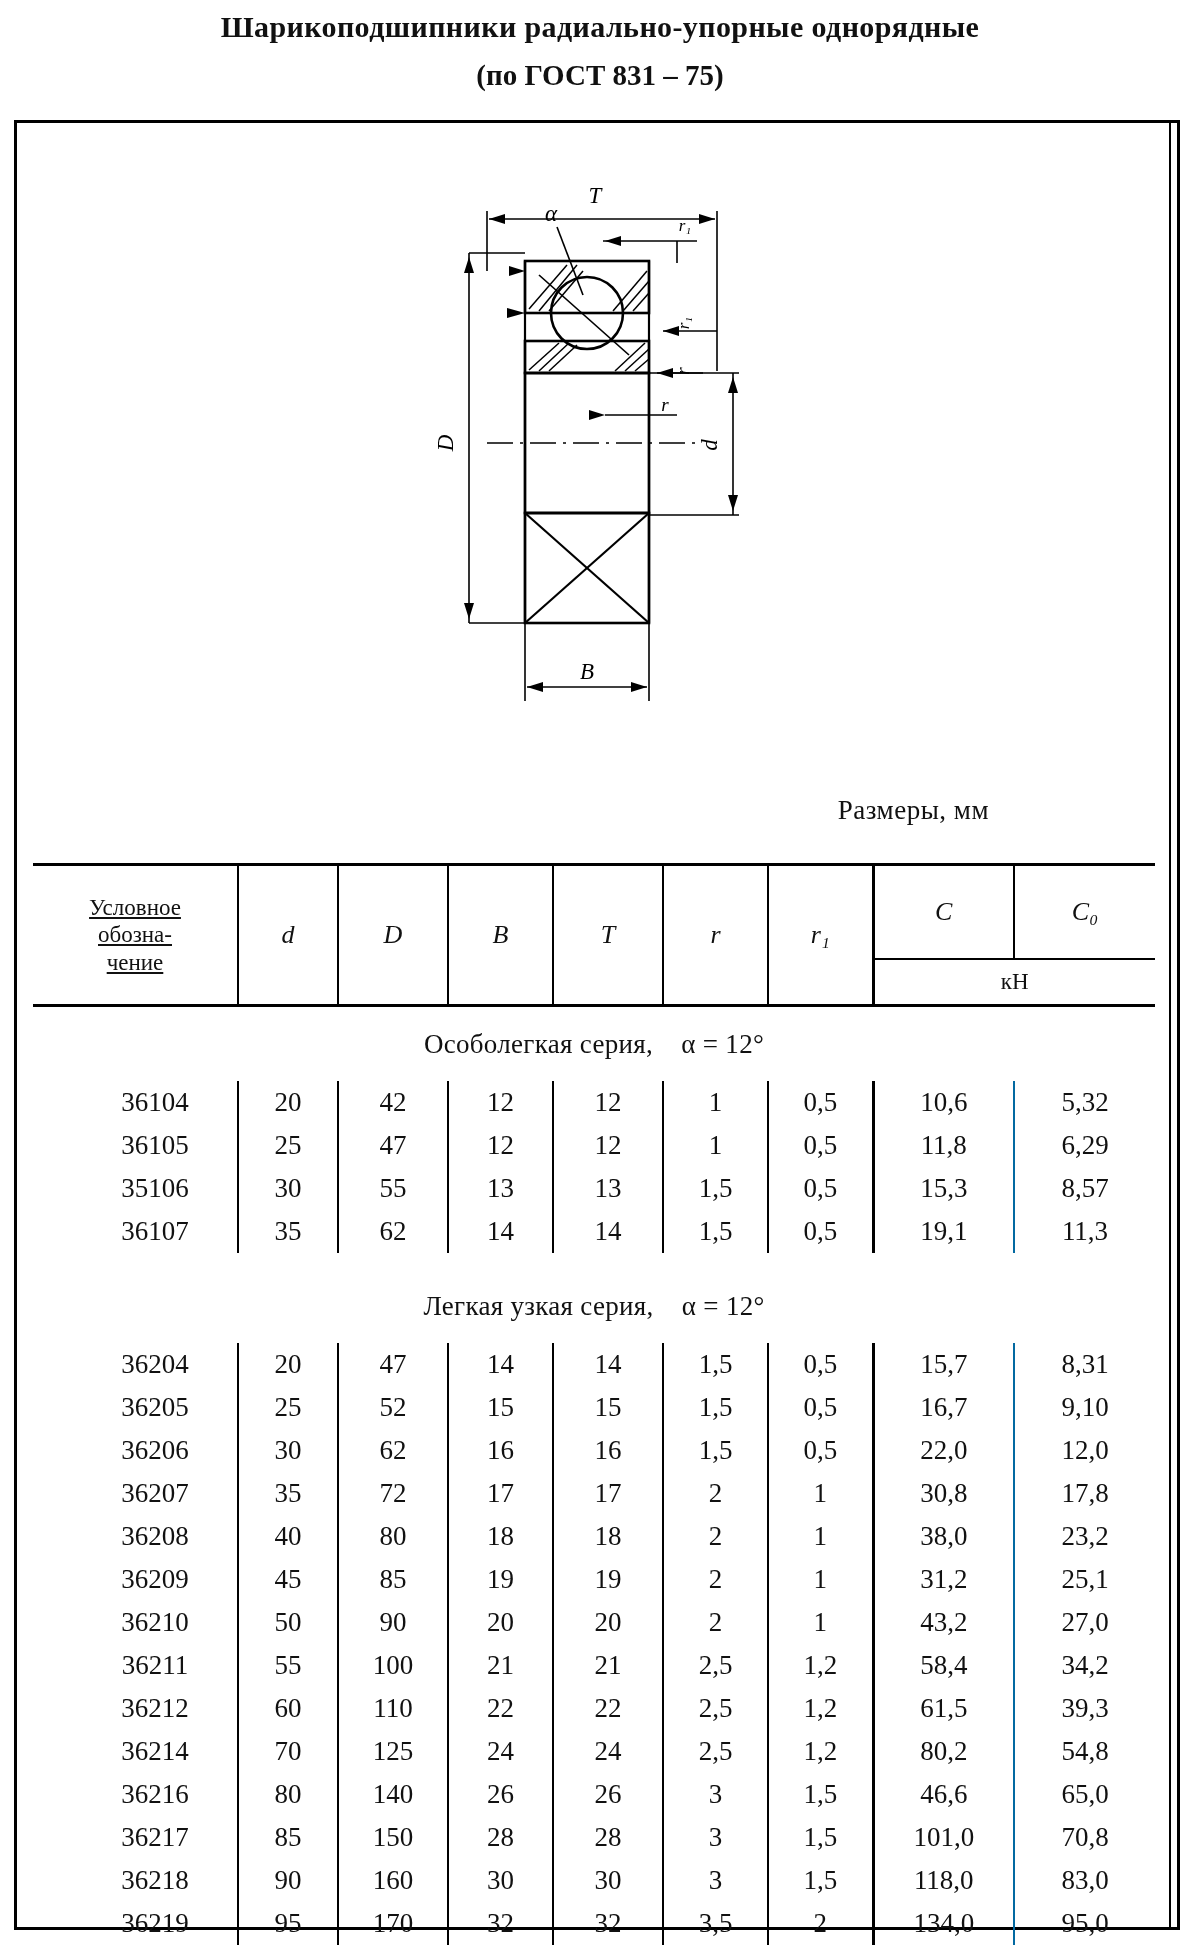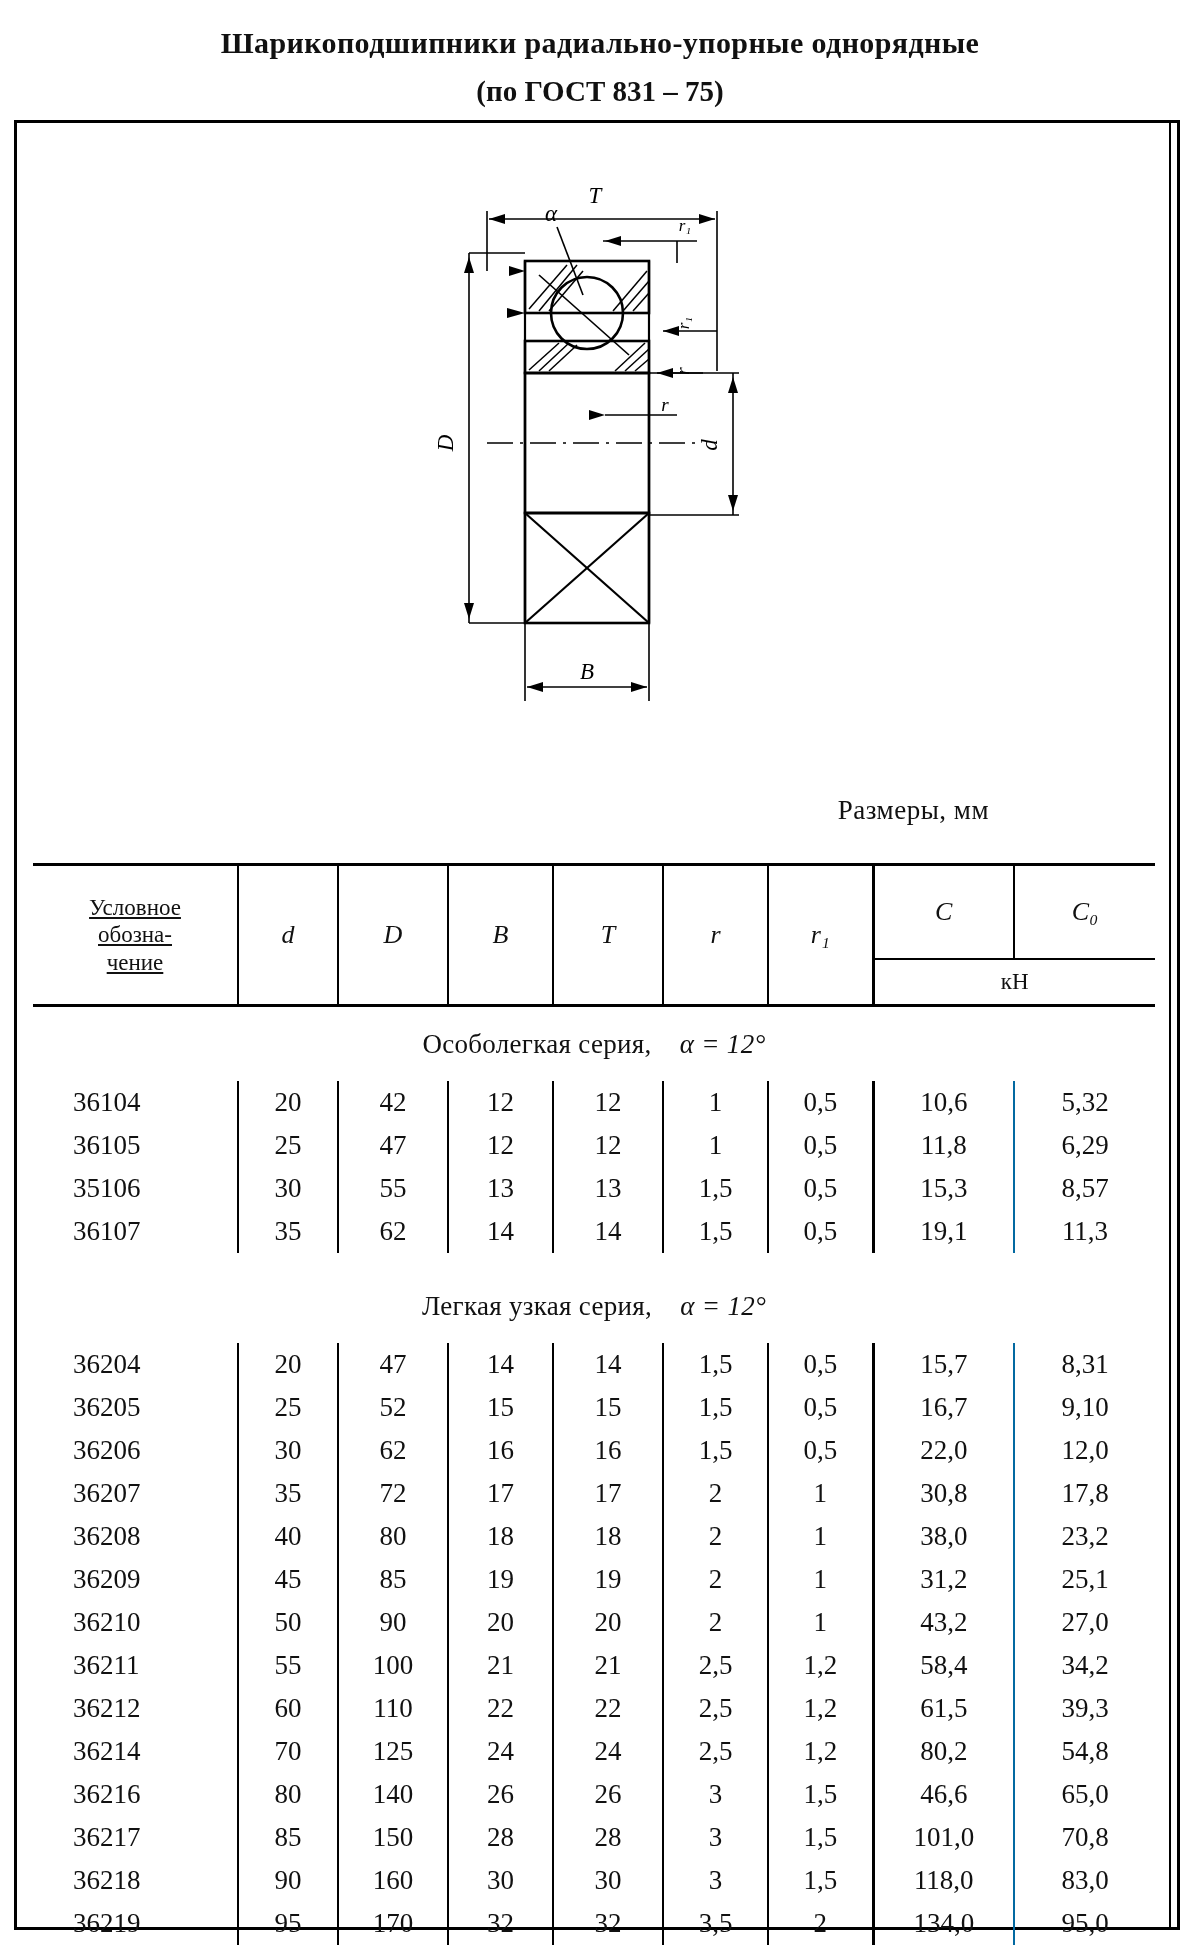--- a/index.html
+++ b/index.html
@@ -12,21 +12,21 @@
     height: 1947px;
     font-family: "Liberation Serif", "DejaVu Serif", serif;
     color: #111111;
     position: relative;
     overflow: hidden;
   }
 
   
   .title-block {
     text-align: center;
-    padding-top: 26px;
+    padding-top: 10px;
   }
   .title-line1 {
     font-size: 30px;
     font-weight: bold;
     letter-spacing: 0.4px;
     line-height: 1.12;
   }
   .title-line2 {
     font-size: 29px;
     font-weight: bold;
@@ -131,26 +131,26 @@
 
   tr.data td {
     height: 43px;
     font-size: 27px;
     border-left: 2px solid #000;
   }
   tr.data td.desig {
     border-left: none;
     font-size: 27px;
     padding-left: 40px;
-    text-align: left;
+    text-align: center;
   }
   tr.data td.ccell { border-left: 3px solid #000; }
   tr.data td.c0cell { border-left: 2px solid #0369a1; }
 
-  .alpha { font-style: italic; font-family: "Liberation Serif", serif; }
+  .alpha { font-family: "Liberation Serif", serif; }
 </style>
 </head>
 <body>
 
 <div class="title-block">
   <div class="title-line1">Шарикоподшипники радиально-упорные однорядные</div>
   <div class="title-line2">(по ГОСТ 831 – 75)</div>
 </div>
 
 <div class="frame">

